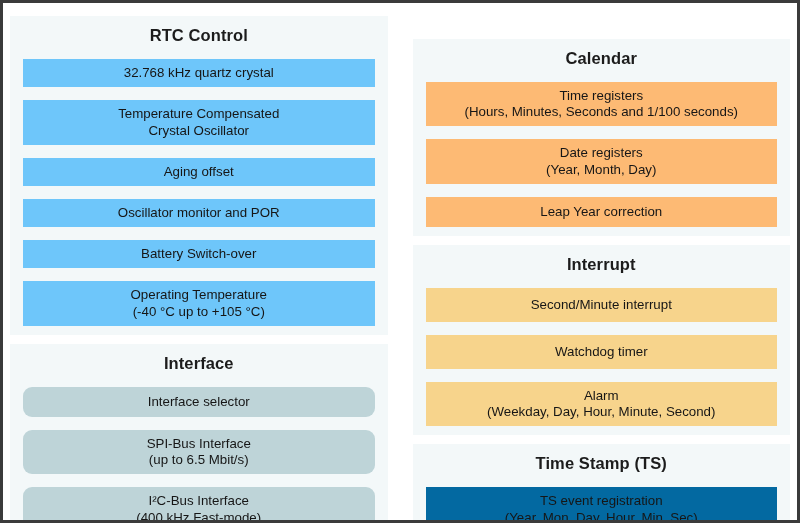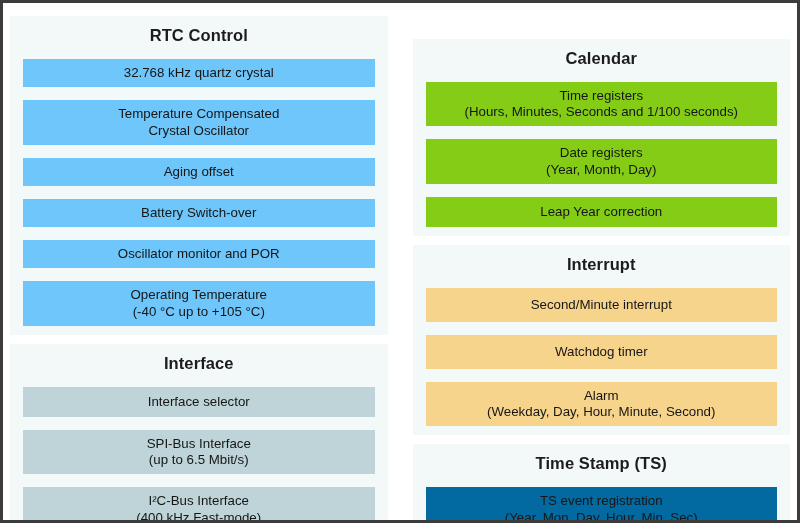--- a/index.html
+++ b/index.html
@@ -65,30 +65,30 @@
     display: flex;
     flex-direction: column;
     align-items: center;
     justify-content: center;
     margin-top: 8px;
   }
   .block .l2 { display: block; }
 
   
   .c-blue      { background: #6ec6fa; }
-  .c-lightblue { background: #84cc16; }
+  .c-lightblue { background: #fdba74; }
   .c-teal      { background: #bed4d8; }
   .c-orange    { background: #f7d48c; }
   .c-paleblue  { background: #0369a1; }
   .c-amber     { background: #f5b93c; }
 
   
   .p-rtc .block  { min-height: 28px; }
   .p-rtc .tall   { min-height: 42px; }
-  .p-iface .block { min-height: 30px; }
+  .p-iface .block { min-height: 30px; border-radius: 9px; }
   .p-iface .tall  { min-height: 42px; }
   .p-cal .block  { min-height: 30px; }
   .p-cal .tall   { min-height: 42px; }
   .p-int .block  { min-height: 34px; }
   .p-int .tall   { min-height: 42px; }
   .p-ts .block   { min-height: 42px; }
 
   
   .bottom-wrap {
     padding: 9px 7px 7px 7px;
@@ -124,24 +124,24 @@
             <span>32.768 kHz quartz crystal</span>
           </div>
           <div class="block c-blue tall">
             <span>Temperature Compensated</span>
             <span class="l2">Crystal Oscillator</span>
           </div>
           <div class="block c-blue">
             <span>Aging offset</span>
           </div>
           <div class="block c-blue">
+            <span>Oscillator monitor and POR</span>
+          </div>
+          <div class="block c-blue">
             <span>Battery Switch-over</span>
-          </div>
-          <div class="block c-blue">
-            <span>Oscillator monitor and POR</span>
           </div>
           <div class="block c-blue tall">
             <span>Operating Temperature</span>
             <span class="l2">(-40 °C up to +105 °C)</span>
           </div>
         </div>
       </div>
 
       <div class="panel p-iface">
         <div class="panel-title">Interface</div>

